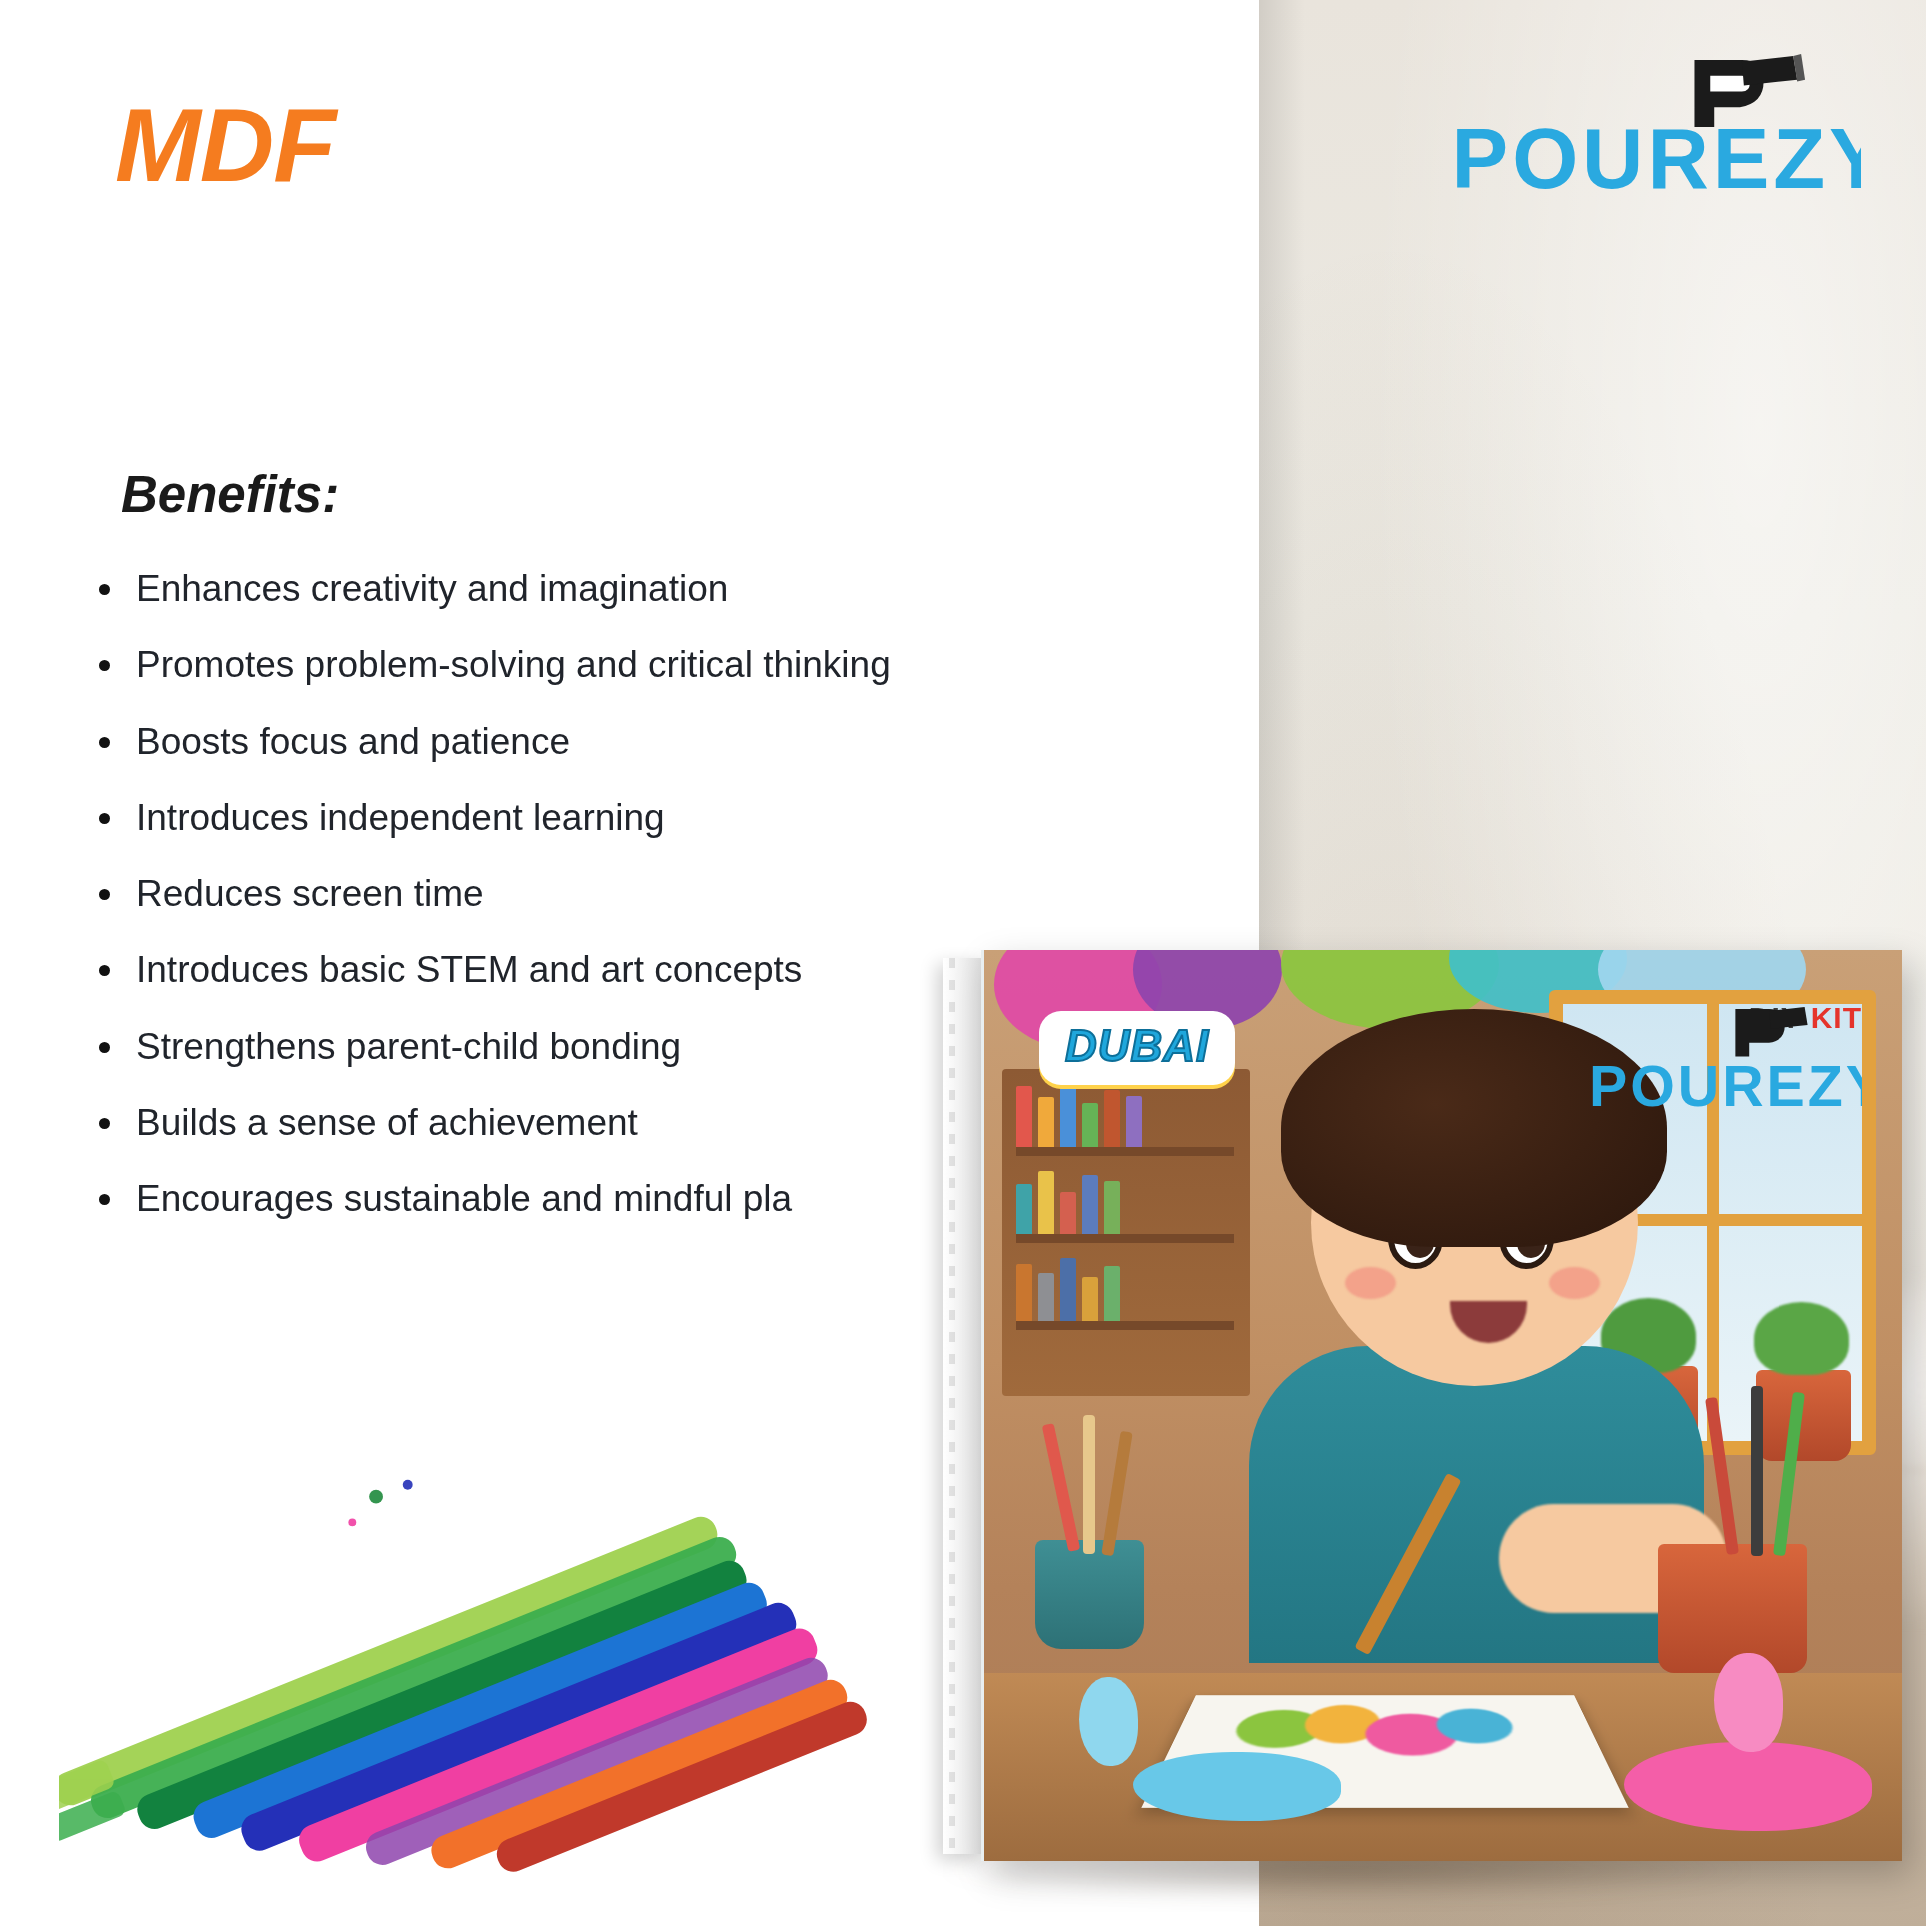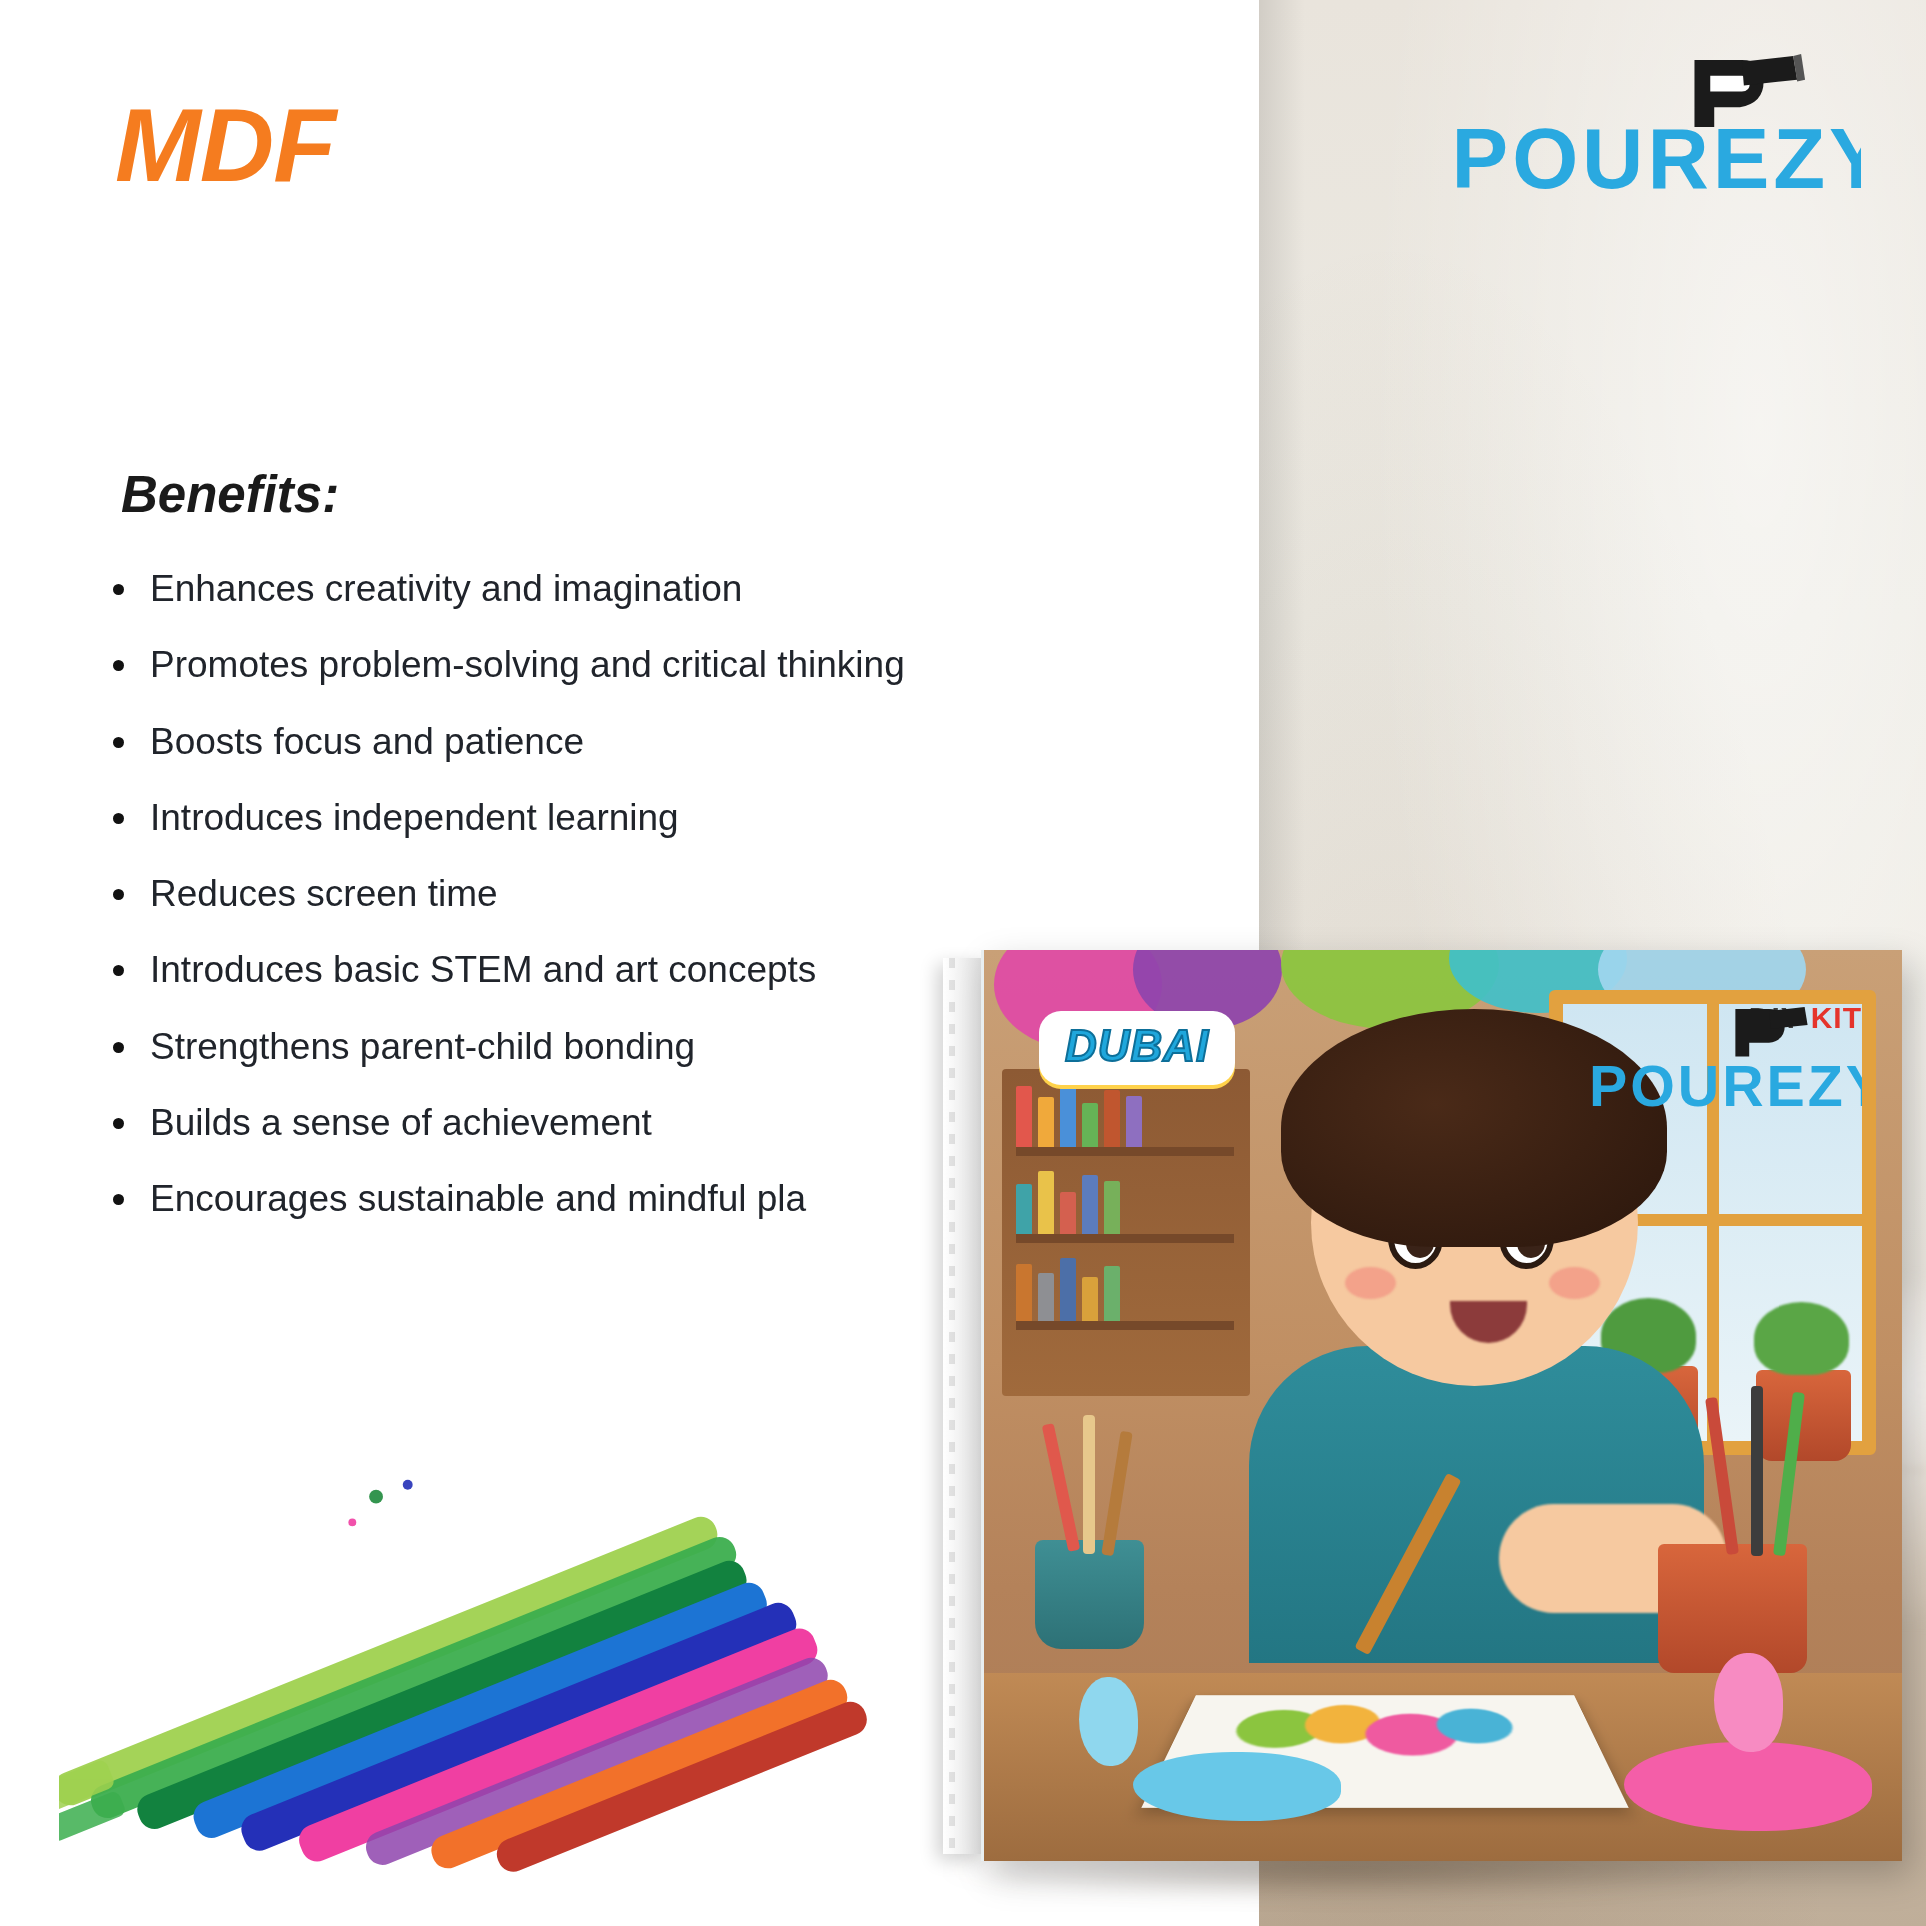--- a/index.html
+++ b/index.html
@@ -79,21 +79,21 @@
     position: absolute;
     left: 121px; top: 465px;
     font-style: italic;
     font-weight: bold;
     font-size: 51px;
     color: #1a1a1a;
   }
 
   .benefit-list {
     position: absolute;
-    left: 99px; top: 566px;
+    left: 85px; top: 566px;
     width: 1069px;
     list-style: none;
   }
   .benefit-list li {
     position: relative;
     padding-left: 51px;
     margin-bottom: 30px;
     font-size: 37px;
     line-height: 1.25;
     color: #20242b;

